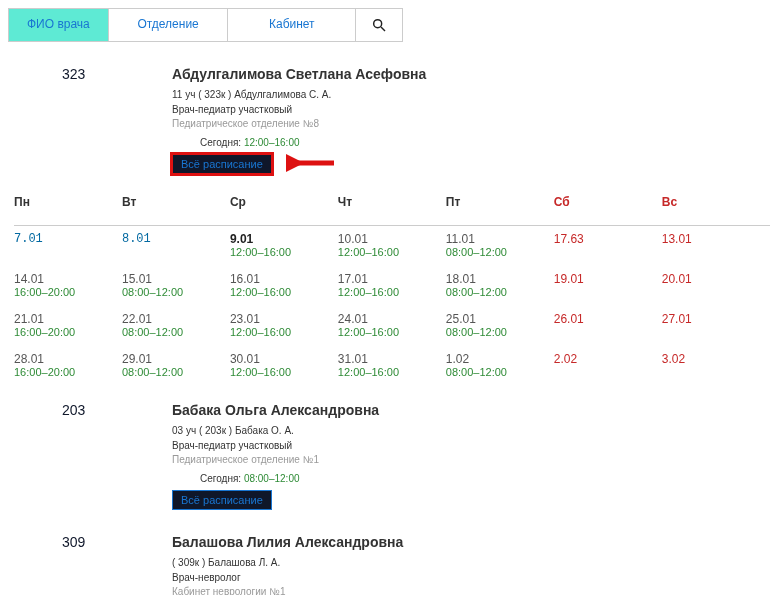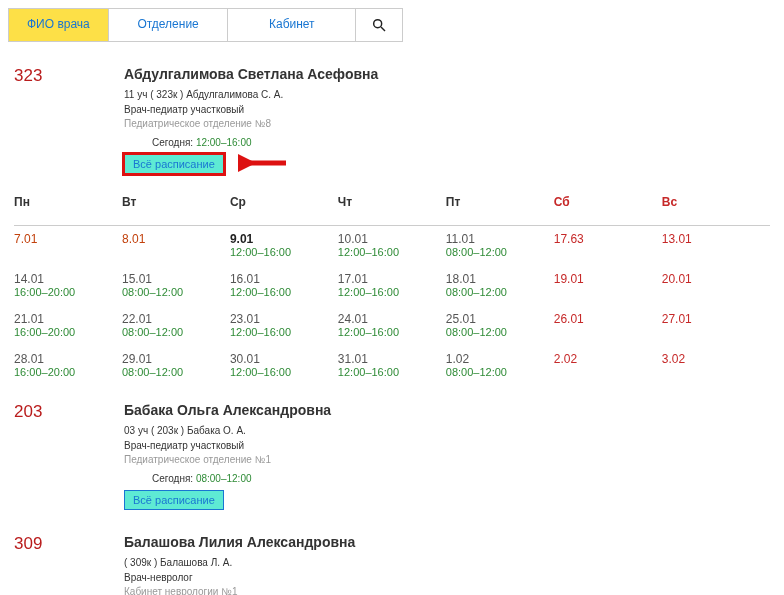--- a/index.html
+++ b/index.html
@@ -1,43 +1,43 @@
 <!DOCTYPE html>
 <html><head>
 <meta charset="utf-8">
 <style>
   * { box-sizing: border-box; margin: 0; padding: 0; }
   body { font-family: Arial, sans-serif; font-size: 12px; color: #333; padding: 8px; width: 784px; }
   .tabs { display: flex; border: 1px solid #ccc; width: 395px; }
   .tab { padding: 8px 0; text-align: center; border-right: 1px solid #ccc; color: #1976d2; cursor: pointer; font-size: 12px; }
-  .tab.active { background: #fde047; }
+  .tab.active { background: #5eead4; }
   .tab.search { width: 46px; display: flex; align-items: center; justify-content: center; border-right: none; }
   .tab-fio { width: 100px; }
   .tab-dep { width: 120px; }
   .tab-cab { width: 128px; }
   .search-icon { width: 16px; height: 16px; stroke: #222; stroke-width: 2.2; fill: none; }
   .doctor { display: flex; margin-top: 24px; padding-left: 6px; }
-  .room { width: 110px; font-size: 17px; color: #b91c1c; }
+  .room { width: 110px; font-size: 14px; color: #0f172a; margin-left: 48px; }
   .info { flex: 1; }
   .name { font-weight: bold; font-size: 14px; margin-bottom: 6px; }
   .meta { font-size: 10px; line-height: 1.45; }
   .dep { color: #999; }
   .today-label { display: inline; margin-left: 28px; }
   .today-time { color: #2e8b36; }
-  .btn { display: inline-block; border: 1px solid #1976d2; color: #1976d2; padding: 3px 8px; font-size: 11px; margin-top: 4px; cursor: pointer; background: #5eead4; }
+  .btn { display: inline-block; border: 1px solid #1976d2; color: #1976d2; padding: 3px 8px; font-size: 11px; margin-top: 4px; cursor: pointer; background: #0f172a; }
   .btn.highlight { outline: 3px solid #d11; outline-offset: -1px; }
   .calendar { margin-top: 18px; padding: 0 6px; }
   .cal-head { display: flex; border-bottom: 1px solid #ccc; padding-bottom: 16px; }
   .col { width: 14.28%; font-weight: bold; font-size: 12px; }
   .col.weekend { color: #c62828; }
   .cal-body { margin-top: 6px; }
   .week { display: flex; margin-bottom: 14px; }
   .cell { width: 14.28%; }
   .date { font-size: 12px; color: #555; }
-  .date.gray { color: #c2410c; }
+  .date.gray { color: #0369a1; font-family: Liberation Mono, monospace; }
   .date.bold { font-weight: bold; color: #222; }
   .date.red { color: #c62828; }
   .slot { font-size: 11px; color: #2e8b36; }
   .arrow-wrap { position: relative; display: inline-block; margin-left: 14px; vertical-align: middle; }
   .arrow-svg { width: 50px; height: 22px; }
 </style>
 </head>
 <body>
 
 <div class="tabs">

